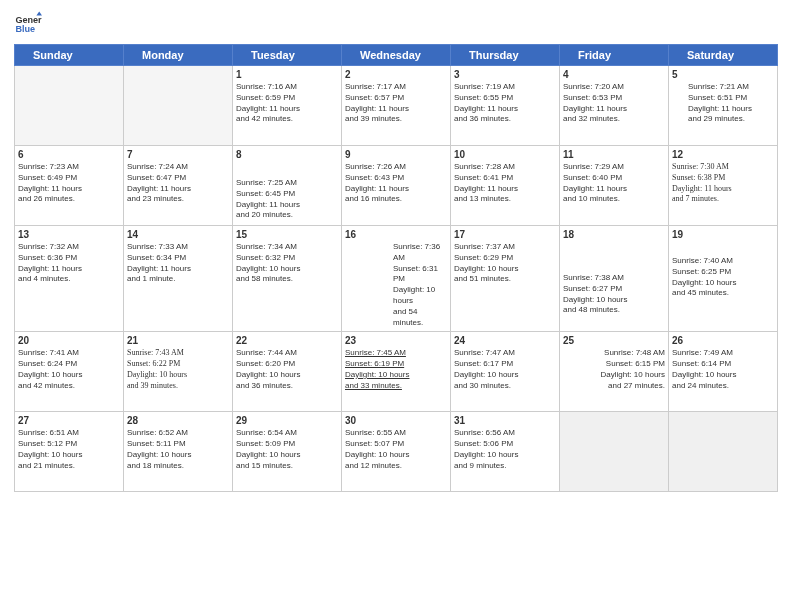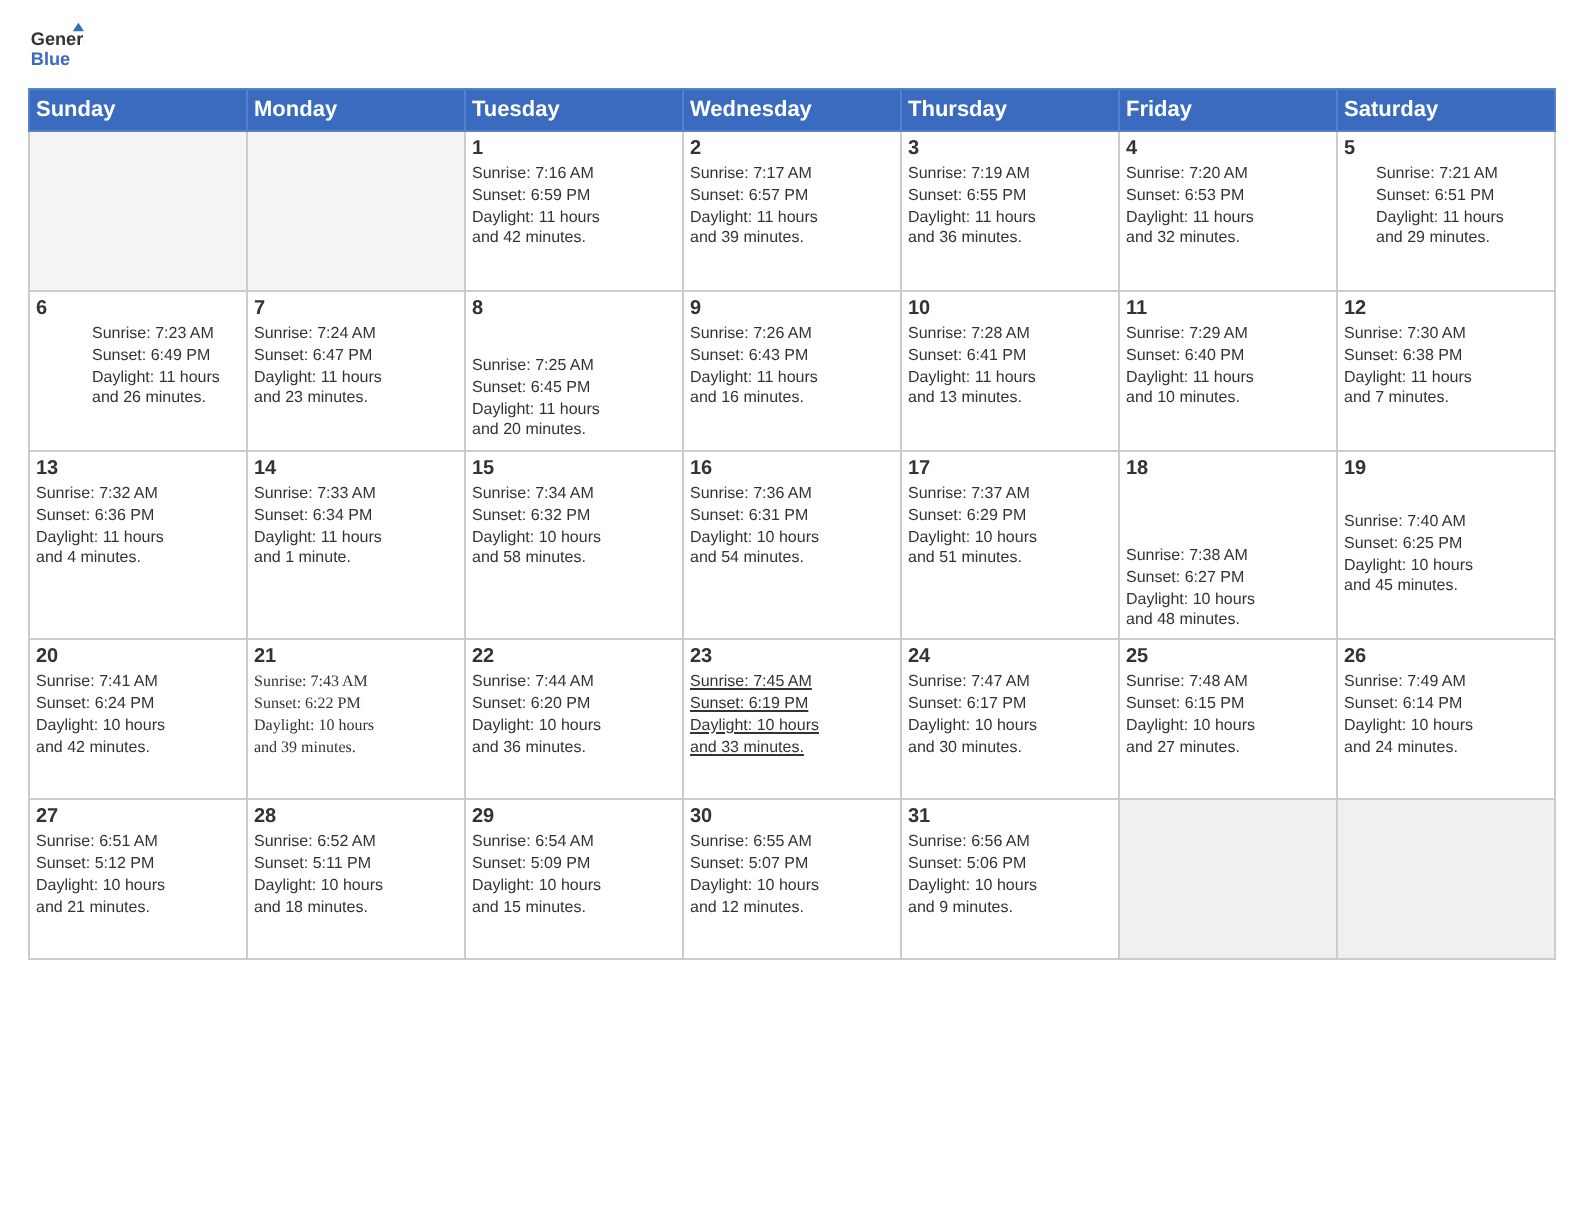--- a/index.html
+++ b/index.html
@@ -46,21 +46,21 @@
     table {
       width: 100%;
       border-collapse: collapse;
       table-layout: fixed;
     }
     th {
       background-color: #3a6bbf;
       color: #fff;
       font-size: 11px;
       font-weight: bold;
-      padding: 4px 3px;
+      padding: 4px 18px;
       text-align: left;
       border: 1px solid #5580cc;
     }
     td {
       border: 1px solid #ccc;
       vertical-align: top;
       padding: 3px 3px;
       font-size: 8.5px;
       color: #333;
       height: 80px;
@@ -150,21 +150,21 @@
             <span class="day-num">5</span>
             <div class="cell-text" style="white-space: pre-line; margin-left: 16px;">Sunrise: 7:21 AM
 Sunset: 6:51 PM
 Daylight: 11 hours
 and 29 minutes.</div>
           </td>
         </tr>
         <tr>
           <td>
             <span class="day-num">6</span>
-            <div class="cell-text" style="white-space: pre-line; margin-left: 28px;">Sunrise: 7:23 AM
+            <div class="cell-text" style="white-space: pre-line;">Sunrise: 7:23 AM
 Sunset: 6:49 PM
 Daylight: 11 hours
 and 26 minutes.</div>
           </td>
           <td>
             <span class="day-num">7</span>
             <div class="cell-text" style="white-space: pre-line;">Sunrise: 7:24 AM
 Sunset: 6:47 PM
 Daylight: 11 hours
 and 23 minutes.</div>
@@ -192,21 +192,21 @@
           </td>
           <td>
             <span class="day-num">11</span>
             <div class="cell-text" style="white-space: pre-line;">Sunrise: 7:29 AM
 Sunset: 6:40 PM
 Daylight: 11 hours
 and 10 minutes.</div>
           </td>
           <td>
             <span class="day-num">12</span>
-            <div class="cell-text" style="white-space: pre-line;">Sunrise: 7:30 AM
+            <div class="cell-text" style="white-space: pre-line; font-family: Liberation Serif, serif;">Sunrise: 7:30 AM
 Sunset: 6:38 PM
 Daylight: 11 hours
 and 7 minutes.</div>
           </td>
         </tr>
         <tr>
           <td>
             <span class="day-num">13</span>
             <div class="cell-text" style="white-space: pre-line;">Sunrise: 7:32 AM
 Sunset: 6:36 PM
@@ -222,21 +222,21 @@
           </td>
           <td>
             <span class="day-num">15</span>
             <div class="cell-text" style="white-space: pre-line;">Sunrise: 7:34 AM
 Sunset: 6:32 PM
 Daylight: 10 hours
 and 58 minutes.</div>
           </td>
           <td>
             <span class="day-num">16</span>
-            <div class="cell-text" style="white-space: pre-line;">Sunrise: 7:36 AM
+            <div class="cell-text" style="white-space: pre-line; margin-left: 48px;">Sunrise: 7:36 AM
 Sunset: 6:31 PM
 Daylight: 10 hours
 and 54 minutes.</div>
           </td>
           <td>
             <span class="day-num">17</span>
             <div class="cell-text" style="white-space: pre-line;">Sunrise: 7:37 AM
 Sunset: 6:29 PM
 Daylight: 10 hours
 and 51 minutes.</div>
@@ -287,21 +287,21 @@
           </td>
           <td>
             <span class="day-num">24</span>
             <div class="cell-text" style="white-space: pre-line;">Sunrise: 7:47 AM
 Sunset: 6:17 PM
 Daylight: 10 hours
 and 30 minutes.</div>
           </td>
           <td>
             <span class="day-num">25</span>
-            <div class="cell-text" style="white-space: pre-line;">Sunrise: 7:48 AM
+            <div class="cell-text" style="white-space: pre-line; text-align: right;">Sunrise: 7:48 AM
 Sunset: 6:15 PM
 Daylight: 10 hours
 and 27 minutes.</div>
           </td>
           <td>
             <span class="day-num">26</span>
             <div class="cell-text" style="white-space: pre-line;">Sunrise: 7:49 AM
 Sunset: 6:14 PM
 Daylight: 10 hours
 and 24 minutes.</div>

